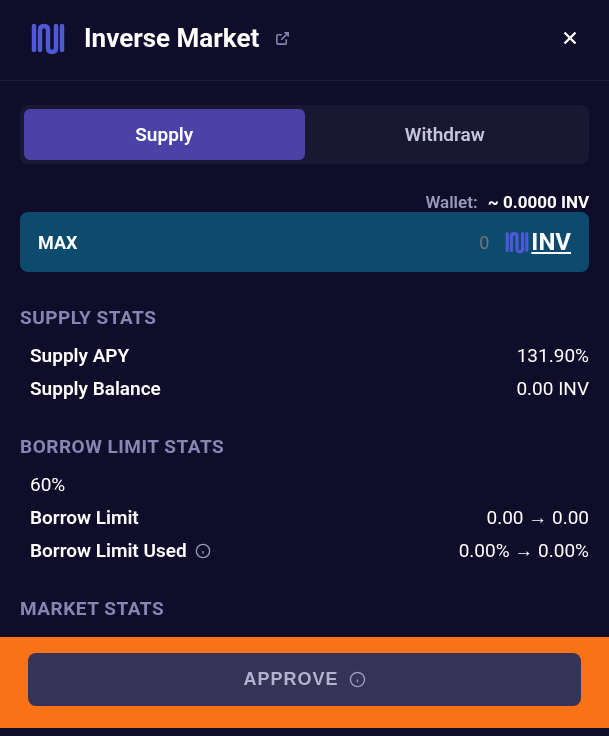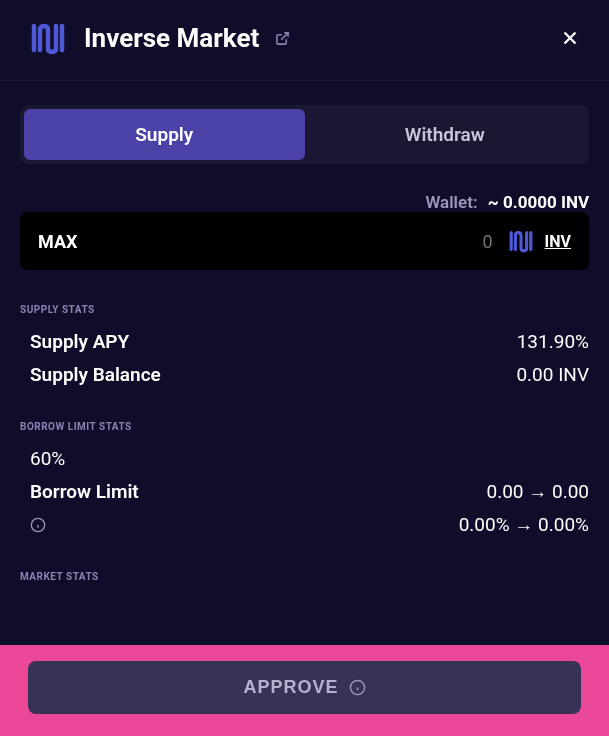--- a/index.html
+++ b/index.html
@@ -99,21 +99,21 @@
       font-weight: 600;
     }
     .wallet-value {
       color: #ffffff;
       font-weight: 700;
       margin-left: 6px;
     }
     .input-row {
       display: flex;
       align-items: center;
-      background: #000000;
+      background: #0c4a6e;
       border-radius: 8px;
       padding: 16px 18px;
       margin-bottom: 34px;
     }
     .max-btn {
       font-size: 18px;
       font-weight: 700;
       color: #ffffff;
       cursor: pointer;
     }
@@ -126,27 +126,26 @@
       color: #a5a2c2;
       font-size: 18px;
       font-family: inherit;
       padding-right: 14px;
     }
     .token-icon {
       display: flex;
       align-items: center;
     }
     .token-sym {
-      font-size: 16px;
-      font-weight: 700;
-      margin-left: 10px;
+      font-size: 24px;
+      font-weight: 700;
       text-decoration: underline;
     }
     .section-title {
-      font-size: 10px;
+      font-size: 19px;
       font-weight: 700;
       letter-spacing: 0.5px;
       color: #8884b3;
       margin-bottom: 10px;
     }
     .stat-row {
       display: flex;
       justify-content: space-between;
       align-items: center;
       padding: 5px 0 5px 10px;
@@ -167,24 +166,24 @@
       color: #9b98bb;
       cursor: help;
       display: inline-flex;
     }
     .section-gap {
       height: 30px;
     }
     .footer {
       padding: 16px 28px 22px 28px;
       position: absolute;
-      bottom: 0;
+      bottom: 8px;
       left: 0;
       right: 0;
-      background: #ec4899;
+      background: #f97316;
     }
     .approve-btn {
       width: 100%;
       background: #363356;
       color: #b5b2cf;
       border: none;
       border-radius: 8px;
       padding: 16px 0;
       font-size: 18px;
       font-weight: 700;
@@ -261,20 +260,21 @@
   <div class="section-title">BORROW LIMIT STATS</div>
   <div class="stat-row">
     <span class="stat-value">60%</span>
   </div>
   <div class="stat-row">
     <span class="stat-label">Borrow Limit</span>
     <span class="stat-value">0.00 → 0.00</span>
   </div>
   <div class="stat-row">
     <span class="stat-label">
+      <span>Borrow Limit Used</span>
       <span class="info-icon">
         <svg width="16" height="16" viewBox="0 0 24 24" fill="none" stroke="currentColor" stroke-width="2">
           <circle cx="12" cy="12" r="10"></circle>
             <line x1="12" y1="16" x2="12" y2="12"></line>
             <line x1="12" y1="8" x2="12.01" y2="8"></line>
         </svg>
       </span>
     </span>
     <span class="stat-value">0.00% → 0.00%</span>
   </div>

